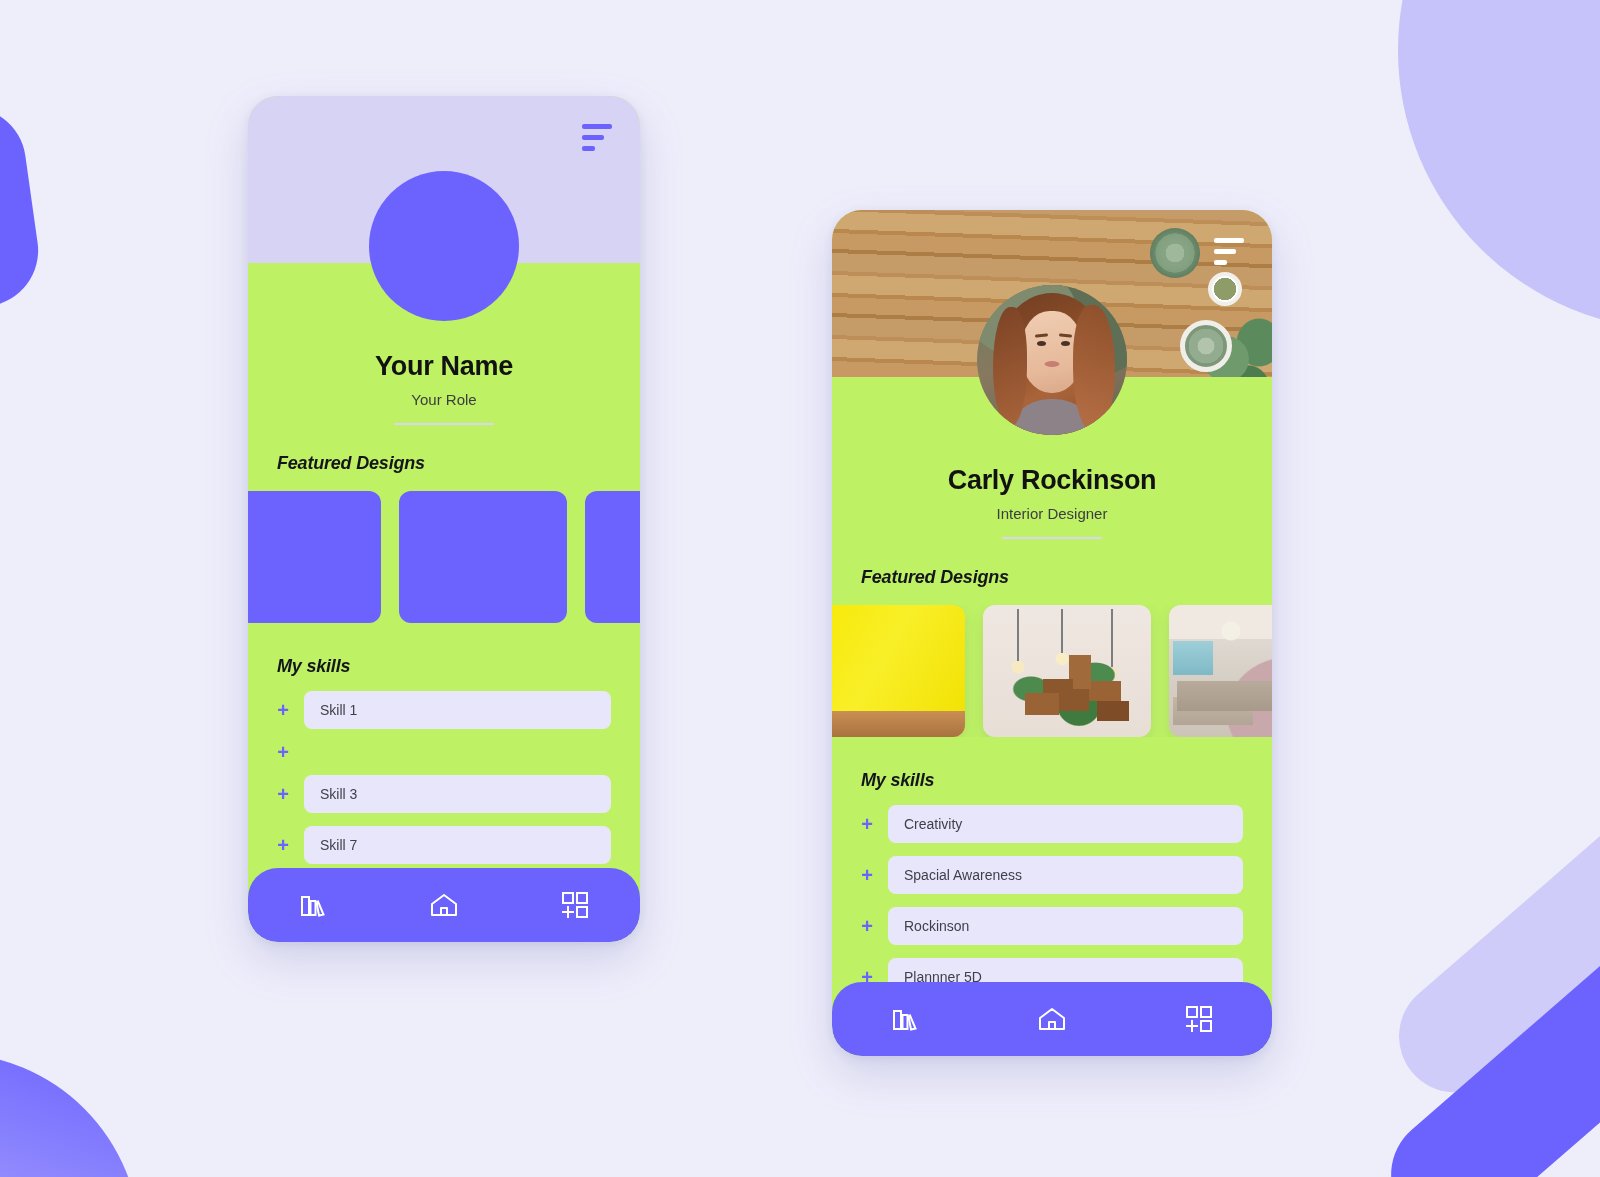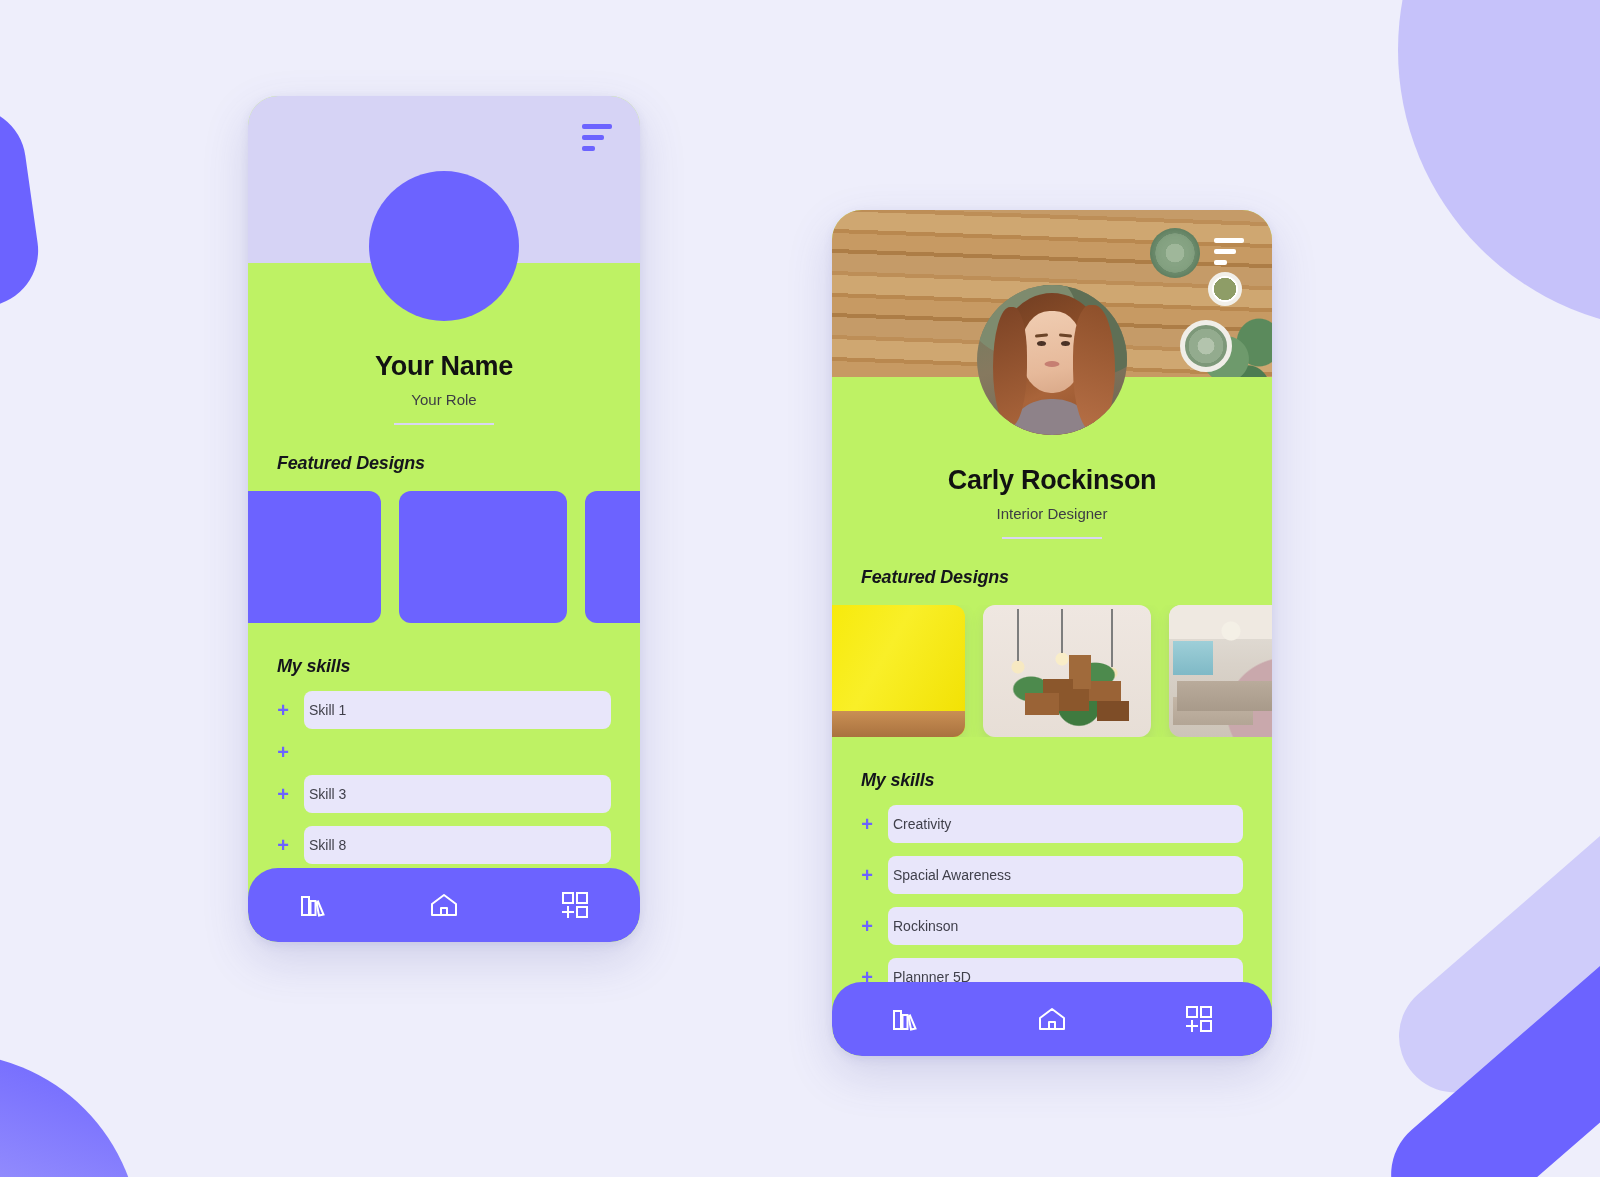--- a/index.html
+++ b/index.html
@@ -267,21 +267,21 @@
     display:flex; align-items:center; gap:15px;
     padding:0 29px 0 29px; margin-bottom:13px;
   }
   .plus {
     color:#6c63ff; font-size:20px; font-weight:bold; line-height:1;
     width:12px; text-align:center; cursor:pointer;
   }
   .skill-pill {
     flex:1; background:#e8e6fa; border-radius:8px;
     height:38px; display:flex; align-items:center;
-    padding-left:5px; font-size:14px; color:#3f3f4a;
+    padding-left:16px; font-size:14px; color:#3f3f4a;
   }
 
   
   .bottomnav {
     position:absolute; left:0; right:0; bottom:0; height:74px;
     background:#6c63ff;
     display:flex; align-items:center; justify-content:space-around;
     border-radius:30px 30px 30px 30px;
     z-index:8;
   }
@@ -337,21 +337,21 @@
         </div>
         <div class="skill-row">
           <span class="plus">+</span>
         </div>
         <div class="skill-row">
           <span class="plus">+</span>
           <div class="skill-pill">Skill 3</div>
         </div>
         <div class="skill-row">
           <span class="plus">+</span>
-          <div class="skill-pill">Skill 8</div>
+          <div class="skill-pill">Skill 7</div>
         </div>
       </div>
     </div>
 
     <div class="bottomnav">
       <div class="navbtn">
         <svg width="30" height="30" viewBox="0 0 30 30" fill="none" stroke="#fff" stroke-width="2">
           <rect x="4" y="7" width="7" height="18"></rect>
           <rect x="12.5" y="11" width="5" height="14"></rect>
           <path d="M20 11.5 L25.5 24.5 L21 25.5 L18.5 12.5 Z"></path>

